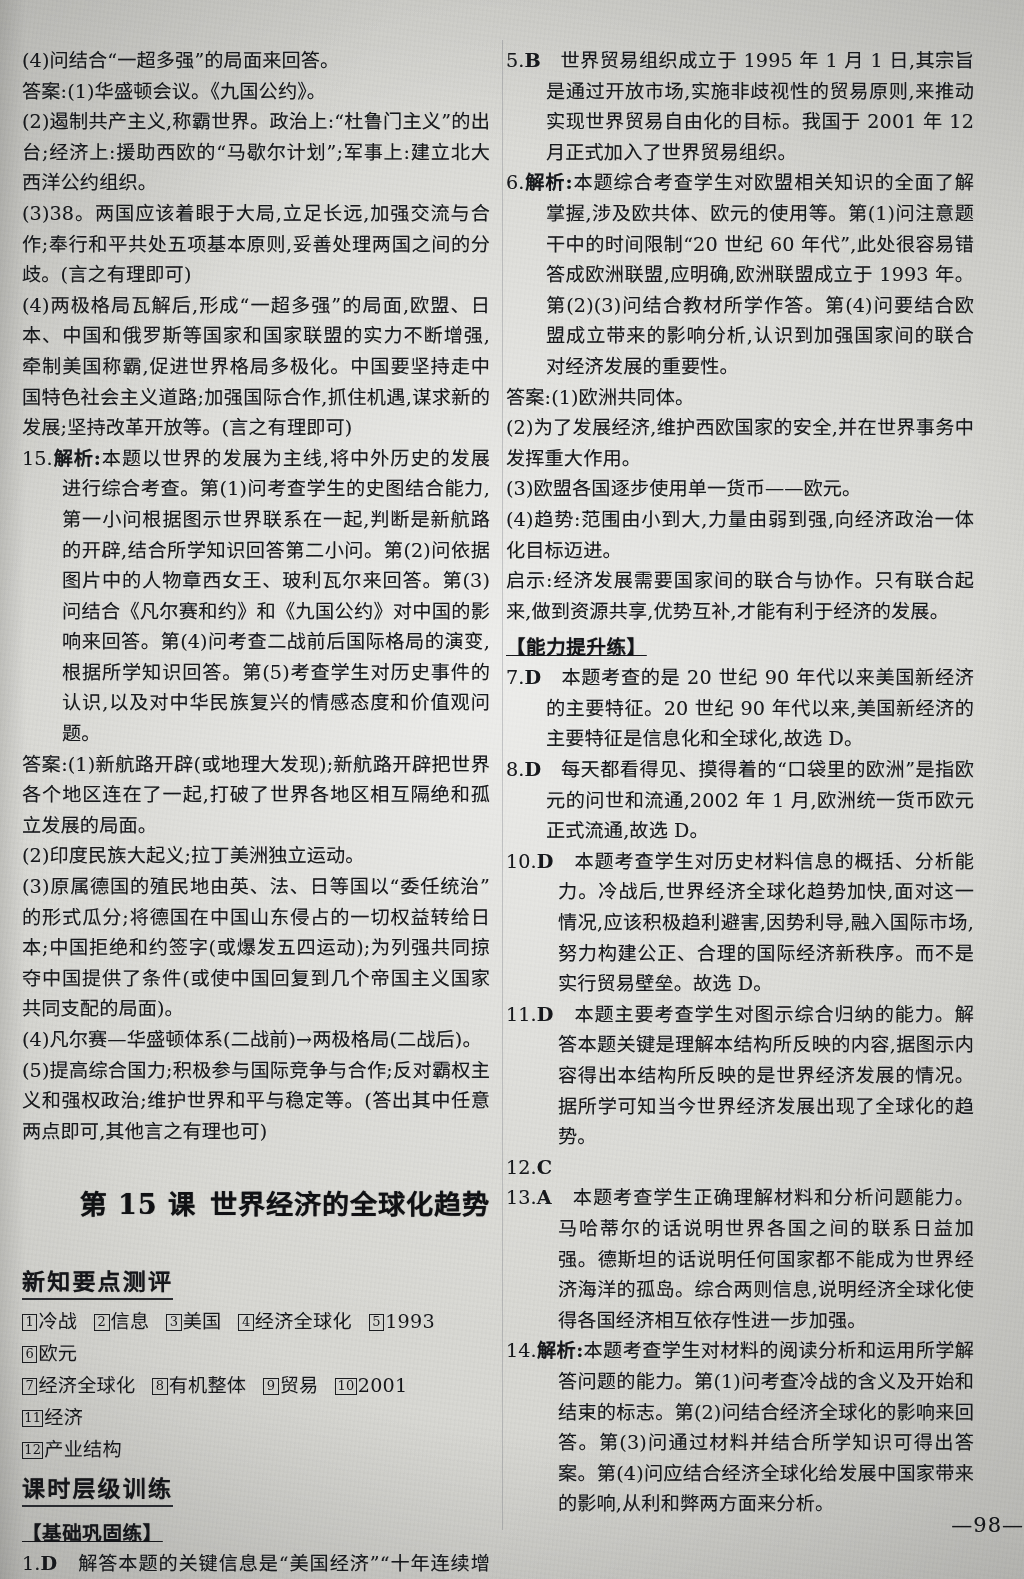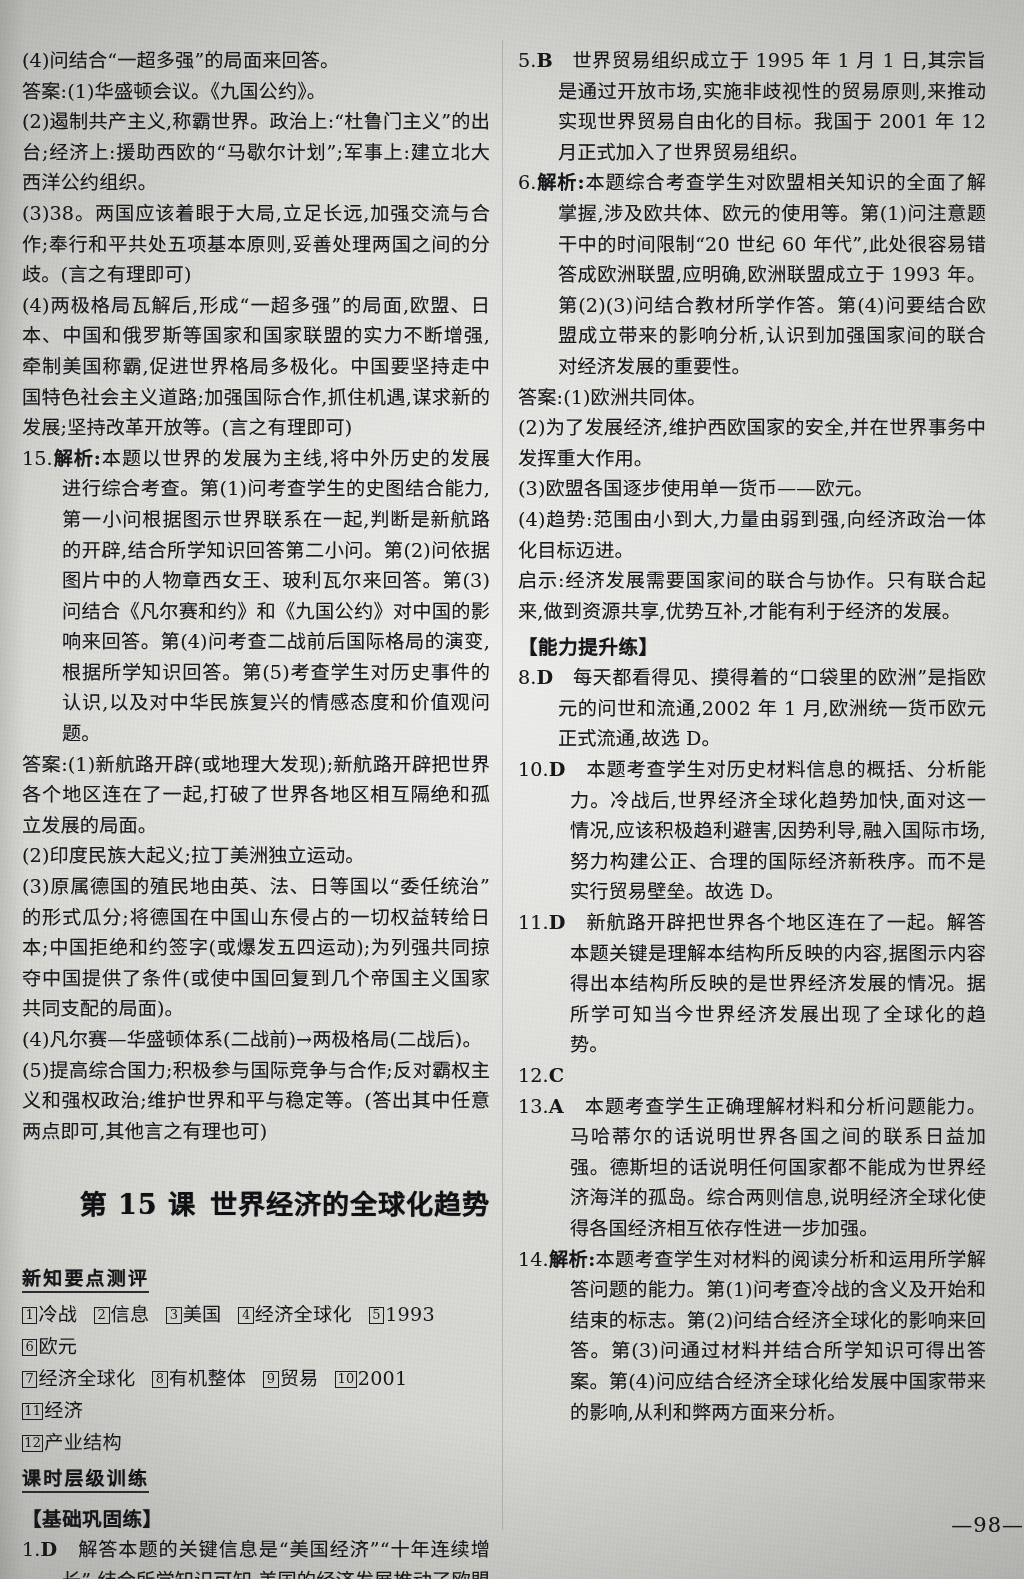--- a/index.html
+++ b/index.html
@@ -52,21 +52,21 @@
     pointer-events: none;
   }
 
   .page {
     position: relative;
     width: 1024px;
     height: 1579px;
     box-sizing: border-box;
     padding: 46px 22px 0 22px;
     display: flex;
-    gap: 28px;
+    gap: 16px;
     z-index: 2;
   }
   .column {
     width: 468px;
     flex: 0 0 468px;
   }
 
   
   .blk {
     font-size: 19.2px;
@@ -103,35 +103,36 @@
     font-size: 27px;
     font-weight: 700;
     letter-spacing: 1px;
     margin: 36px 0 37px 0;
     color: #101114;
     text-shadow: 0 0 1px rgba(0,0,0,0.5), 0.4px 0 0 rgba(0,0,0,0.35);
   }
   .lesson-title .lt-no { margin-right: 14px; }
 
   .sec-head {
-    font-size: 19px;
+    font-size: 23px;
     font-weight: 700;
     letter-spacing: 2.2px;
     display: inline-block;
     border-bottom: 2px solid #2a2c31;
     padding-bottom: 1px;
     margin: 4px 0 6px 0;
     text-shadow: 0 0 0.8px rgba(0,0,0,0.45);
   }
   .bracket-head {
     font-size: 19.5px;
     font-weight: 700;
     letter-spacing: 0.6px;
     margin: 4px 0 3px 0;
     text-shadow: 0 0 0.8px rgba(0,0,0,0.45);
+    text-decoration: underline;
   }
 
   
   .boxnum {
     display: inline-block;
     border: 1.4px solid #1a1c20;
     font-size: 13px;
     line-height: 14px;
     padding: 0.5px 1.2px;
     margin-right: 1px;
@@ -213,23 +214,24 @@
     <p class="blk hang"><span class="num">6.</span><span class="ans-lbl">解析:</span><span>本题综合考查学生对欧盟相关知识的全面了解掌握,涉及欧共体、欧元的使用等。第(1)问注意题干中的时间限制“20 世纪 60 年代”,此处很容易错答成欧洲联盟,应明确,欧洲联盟成立于 1993 年。第(2)(3)问结合教材所学作答。第(4)问要结合欧盟成立带来的影响分析,认识到加强国家间的联合对经济发展的重要性。</span></p>
 
     <p class="blk flat">答案:(1)欧洲共同体。</p>
     <p class="blk flat">(2)为了发展经济,维护西欧国家的安全,并在世界事务中发挥重大作用。</p>
     <p class="blk flat">(3)欧盟各国逐步使用单一货币——欧元。</p>
     <p class="blk flat">(4)趋势:范围由小到大,力量由弱到强,向经济政治一体化目标迈进。</p>
     <p class="blk flat">启示:经济发展需要国家间的联合与协作。只有联合起来,做到资源共享,优势互补,才能有利于经济的发展。</p>
 
     <div class="bracket-head">【能力提升练】</div>
 
+    <p class="blk hang"><span class="num">7.</span><span class="opt">D</span>&nbsp;&nbsp;&nbsp;<span>本题考查的是 20 世纪 90 年代以来美国新经济的主要特征。20 世纪 90 年代以来,美国新经济的主要特征是信息化和全球化,故选 D。</span></p>
     <p class="blk hang"><span class="num">8.</span><span class="opt">D</span>&nbsp;&nbsp;&nbsp;<span>每天都看得见、摸得着的“口袋里的欧洲”是指欧元的问世和流通,2002 年 1 月,欧洲统一货币欧元正式流通,故选 D。</span></p>
     <p class="blk hang2"><span class="num">10.</span><span class="opt">D</span>&nbsp;&nbsp;&nbsp;<span>本题考查学生对历史材料信息的概括、分析能力。冷战后,世界经济全球化趋势加快,面对这一情况,应该积极趋利避害,因势利导,融入国际市场,努力构建公正、合理的国际经济新秩序。而不是实行贸易壁垒。故选 D。</span></p>
-    <p class="blk hang2"><span class="num">11.</span><span class="opt">D</span>&nbsp;&nbsp;&nbsp;<span>新航路开辟把世界各个地区连在了一起。解答本题关键是理解本结构所反映的内容,据图示内容得出本结构所反映的是世界经济发展的情况。据所学可知当今世界经济发展出现了全球化的趋势。</span></p>
+    <p class="blk hang2"><span class="num">11.</span><span class="opt">D</span>&nbsp;&nbsp;&nbsp;<span>本题主要考查学生对图示综合归纳的能力。解答本题关键是理解本结构所反映的内容,据图示内容得出本结构所反映的是世界经济发展的情况。据所学可知当今世界经济发展出现了全球化的趋势。</span></p>
     <p class="blk hang2"><span class="num">12.</span><span class="opt">C</span><span></span></p>
     <p class="blk hang2"><span class="num">13.</span><span class="opt">A</span>&nbsp;&nbsp;&nbsp;<span>本题考查学生正确理解材料和分析问题能力。马哈蒂尔的话说明世界各国之间的联系日益加强。德斯坦的话说明任何国家都不能成为世界经济海洋的孤岛。综合两则信息,说明经济全球化使得各国经济相互依存性进一步加强。</span></p>
 
     <p class="blk hang2"><span class="num">14.</span><span class="ans-lbl">解析:</span><span>本题考查学生对材料的阅读分析和运用所学解答问题的能力。第(1)问考查冷战的含义及开始和结束的标志。第(2)问结合经济全球化的影响来回答。第(3)问通过材料并结合所学知识可得出答案。第(4)问应结合经济全球化给发展中国家带来的影响,从利和弊两方面来分析。</span></p>
 
   </div>
 </div>
 
 <div class="page-num">—98—</div>
 

